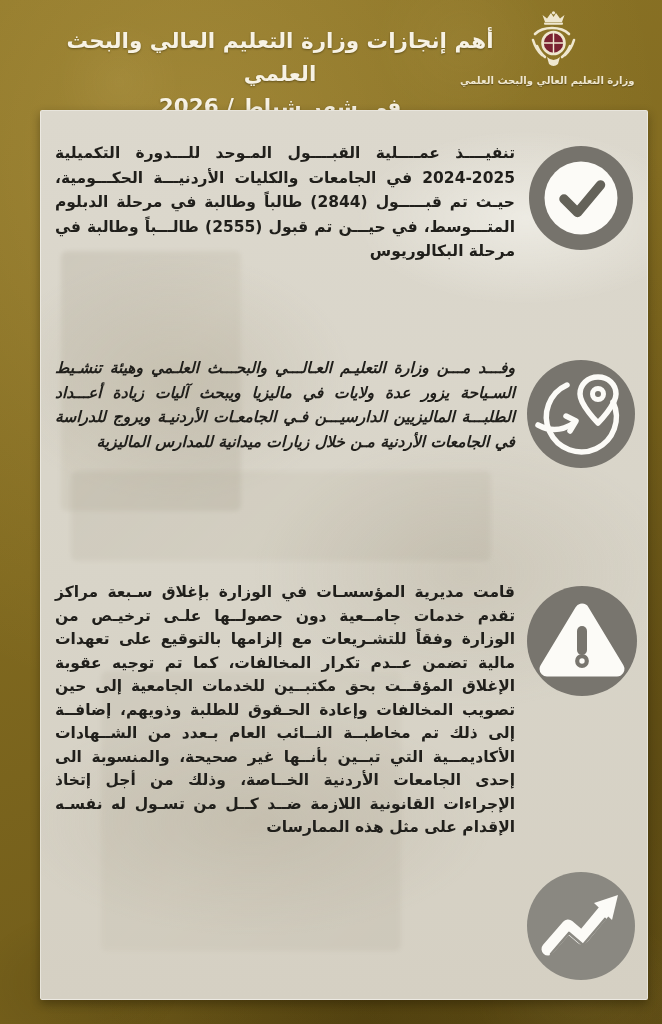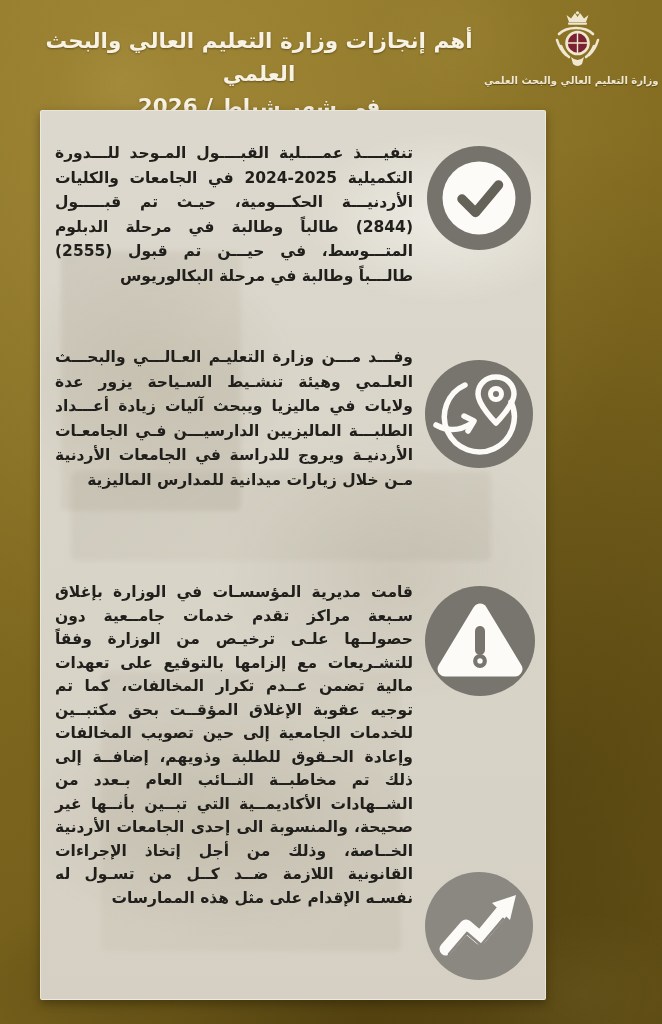--- a/index.html
+++ b/index.html
@@ -20,36 +20,36 @@
     background:
       radial-gradient(14% 9% at 18% 8%, rgba(255,235,160,0.12), transparent 70%),
       radial-gradient(20% 12% at 70% 4%, rgba(255,235,160,0.10), transparent 70%),
       radial-gradient(16% 10% at 45% 20%, rgba(30,22,0,0.18), transparent 70%),
       radial-gradient(22% 10% at 12% 96%, rgba(30,22,0,0.22), transparent 70%),
       radial-gradient(25% 12% at 88% 97%, rgba(255,235,160,0.10), transparent 70%);
   }
 
   
   .header-title {
-    position:absolute; top:24px; left:15px; width:488px;
+    position:absolute; top:24px; left:36px; width:488px;
     direction:rtl; text-align:center; color:#f7f2e4;
     font-weight:bold; font-size:21.5px; line-height:33px;
     text-shadow:0 1px 2px rgba(40,30,0,0.45);
   }
-  .crest-wrap { position:absolute; top:10px; right:0; width:168px; height:96px; text-align:left; }
+  .crest-wrap { position:absolute; top:10px; right:24px; width:168px; height:96px; text-align:left; }
   .crest-svg { display:block; margin:0 auto; }
   .calligraphy {
     display:block; margin-top:2px; direction:rtl; white-space:nowrap;
     color:#efe7cf; font-size:10.5px; font-weight:bold; letter-spacing:-0.4px;
     transform:scaleX(0.96); text-shadow:0 1px 1px rgba(40,30,0,0.5);
   }
 
   
   .card {
-    position:absolute; left:40px; top:110px; width:506px; height:890px;
+    position:absolute; left:40px; top:110px; width:608px; height:890px;
     background:
       radial-gradient(42% 20% at 22% 30%, rgba(168,158,136,0.28), transparent 70%),
       radial-gradient(50% 22% at 70% 52%, rgba(162,152,130,0.22), transparent 70%),
       radial-gradient(55% 18% at 35% 80%, rgba(158,148,126,0.25), transparent 72%),
       radial-gradient(40% 14% at 80% 12%, rgba(255,255,250,0.5), transparent 70%),
       linear-gradient(180deg, #dcd8cd 0%, #d8d4c8 55%, #d5d0c3 100%);
     border:1px solid rgba(255,255,252,0.45);
     box-shadow:0 4px 10px rgba(30,22,0,0.40);
     border-radius:2px;
   }
@@ -110,21 +110,21 @@
     <div class="watermark" style="left:30px; top:360px; width:420px; height:90px; opacity:.12;"></div>
     <div class="watermark" style="left:60px; top:560px; width:300px; height:280px; opacity:.10;"></div>
 
     <div class="section-text" style="top:30px;">تنفيــــذ عمــــلية القبــــول المـوحد للـــدورة التكميلية 2025-2024 في الجامعات والكليات الأردنيـــة الحكـــومية، حيـث تم قبـــــول (2844) طالباً وطالبة في مرحلة الدبلوم المتـــوسط، في حيـــن تم قبول (2555) طالـــباً وطالبة في مرحلة البكالوريوس</div>
     <svg class="icon" style="top:34px; right:13px;" width="106" height="106" viewBox="0 0 106 106">
       <circle cx="53" cy="53" r="52" fill="#76736c"></circle>
       <circle cx="53" cy="53" r="36.5" fill="#fcfbf7"></circle>
       <path d="M36 54 L49.5 67.5 L72.5 40" fill="none" stroke="#646259" stroke-width="9.5" stroke-linecap="round" stroke-linejoin="round"></path>
     </svg>
 
-    <div class="section-text" style="top:234px;">وفـــد مـــن وزارة التعليـم العـالـــي والبحـــث العلـمي وهيئة تنشـيط السـياحة يزور عدة ولايات في ماليزيا ويبحث آليات زيادة أعـــداد الطلبـــة الماليزيين الدارسيـــن فـي الجامعـات الأردنيـة ويروج للدراسة في الجامعات الأردنية مـن خلال زيارات ميدانية للمدارس الماليزية</div>
+    <div class="section-text" style="top:245px;font-style:italic;">وفـــد مـــن وزارة التعليـم العـالـــي والبحـــث العلـمي وهيئة تنشـيط السـياحة يزور عدة ولايات في ماليزيا ويبحث آليات زيادة أعـــداد الطلبـــة الماليزيين الدارسيـــن فـي الجامعـات الأردنيـة ويروج للدراسة في الجامعات الأردنية مـن خلال زيارات ميدانية للمدارس الماليزية</div>
     <svg class="icon" style="top:248px; right:11px;" width="110" height="110" viewBox="0 0 110 110">
       <circle cx="55" cy="55" r="54" fill="#78756e"></circle>
       <g fill="none" stroke="#fcfbf7" stroke-width="5.5" stroke-linecap="round">
         <path d="M41 26 A 35 35 0 1 0 87 43"></path>
         <path d="M12 66 Q 30 76 48 64"></path>
         <path d="M40 57 L50 62 L44 72" stroke-linejoin="round"></path>
       </g>
       <path d="M72 18 c-10.5 0 -18 7.5 -18 17 c0 11 18 29 18 29 c0 0 18 -18 18 -29 c0 -9.5 -7.5 -17 -18 -17 z" fill="none" stroke="#fcfbf7" stroke-width="5.5" stroke-linejoin="round"></path>
       <circle cx="72" cy="35" r="5.5" fill="none" stroke="#fcfbf7" stroke-width="5"></circle>
     </svg>

